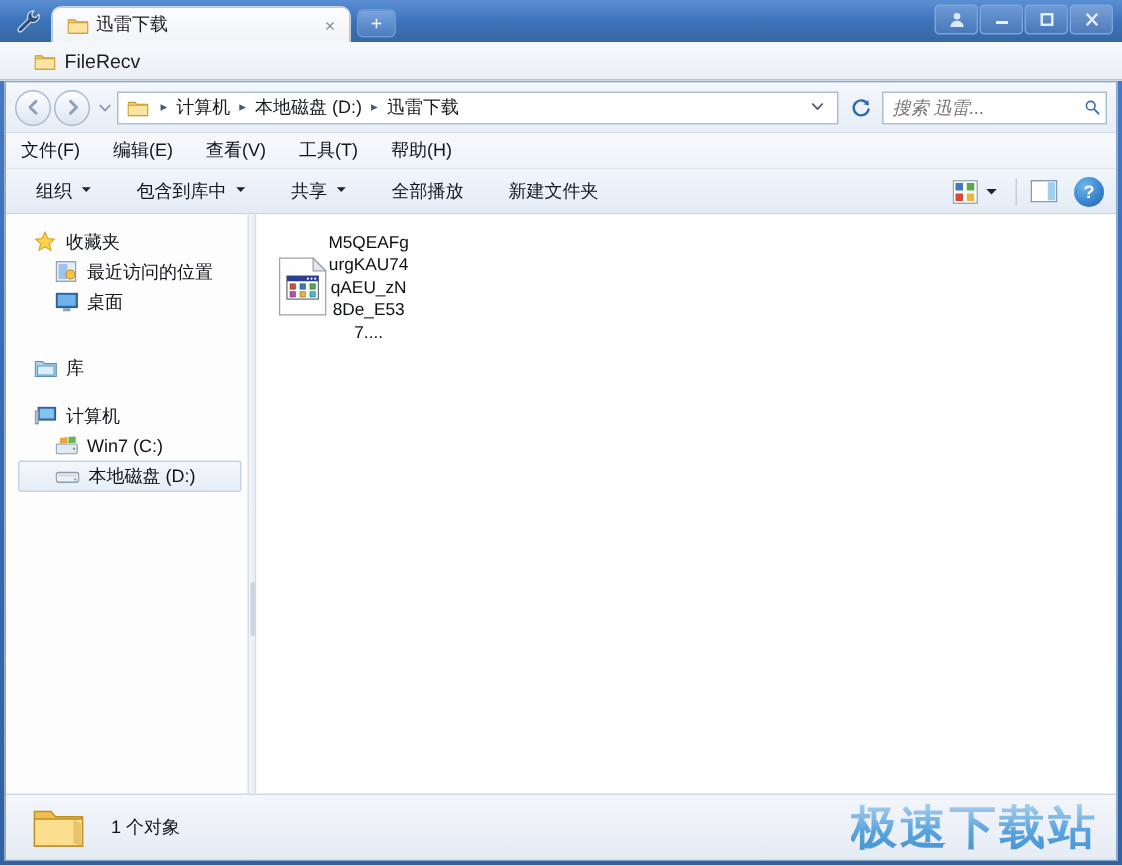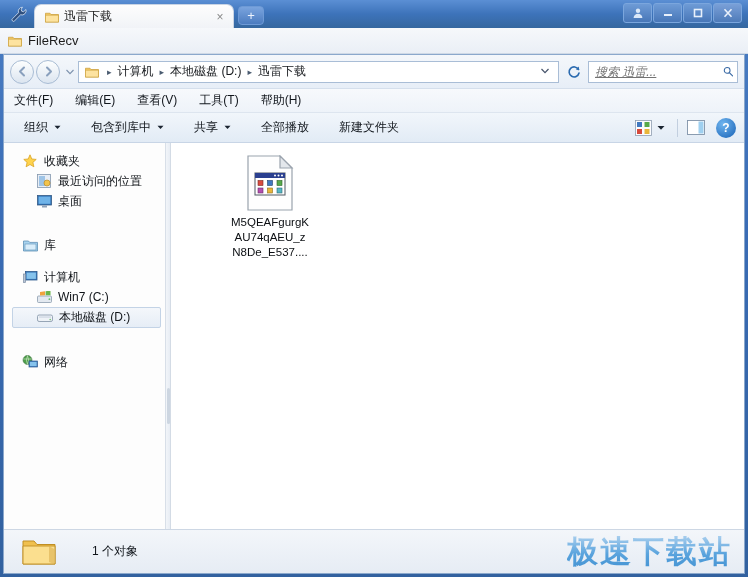--- a/index.html
+++ b/index.html
@@ -76,21 +76,21 @@
     display: flex; align-items: center; justify-content: center;
   }
   .winbtn.close { background: linear-gradient(180deg,#7aa0d8 0%,#4e7bb9 100%); }
 
   
   .subbar {
     height: 26px; width: 100%;
     background: linear-gradient(180deg,#f6f8fb 0%,#eaeff6 100%);
     border-bottom: 1px solid #cfd9e6;
     display: flex; align-items: center;
-    padding-left: 8px;
+    padding-left: 23px;
   }
   .subbar .folder { width: 14px; height: 12px; margin-right: 6px; }
   .subbar .lbl { font-size: 13px; color: #1c1c1c; }
 
   
   .window {
     position: absolute;
     left: 3px; top: 54px;
     width: 742px; height: 520px;
     background: #ffffff;
@@ -151,21 +151,21 @@
     background: #ffffff;
     border: 1px solid #a9bdd6;
     display: flex; align-items: center;
     padding: 0 4px;
     margin-left: 4px;
   }
   .searchbox input {
     flex: 1 1 auto; border: none; outline: none;
     font-size: 12px; font-style: italic; color: #737373;
     font-family: "Liberation Sans", sans-serif;
-    min-width: 0; background: transparent; text-decoration: underline;
+    min-width: 0; background: transparent;
   }
 
   
   .menubar {
     height: 24px;
     background: linear-gradient(180deg,#f7f9fc 0%,#eef3f9 100%);
     border-bottom: 1px solid #dde5ef;
     display: flex; align-items: center;
     padding-left: 10px;
   }
@@ -252,41 +252,39 @@
 
   .content {
     flex: 1 1 auto;
     background: #ffffff;
     padding: 12px 0 0 14px;
     position: relative;
     overflow: hidden;
   }
   .file-item {
     width: 88px;
-    display: flex; flex-direction: column; align-items: center;
+    display: flex; flex-direction: row; align-items: center;
     cursor: default;
-    margin-left: 41px;
   }
   .file-icon { width: 48px; height: 56px; margin-bottom: 4px; }
   .file-label {
     font-size: 11.5px; color: #0c0f13;
     text-align: center; line-height: 15px;
     width: 78px;
     word-break: break-all;
   }
 
   
   .statusbar {
     height: 44px; flex: 0 0 44px;
     background: linear-gradient(180deg,#f3f6fa 0%,#e6ecf4 100%);
     border-top: 1px solid #cdd7e4;
     display: flex; align-items: center;
     padding-left: 18px;
     position: relative;
-    gap: 18px;
   }
   .status-folder { width: 34px; height: 28px; margin-right: 18px; }
   .status-text { font-size: 12px; color: #11161c; }
   .watermark {
     position: absolute; right: 12px; top: 50%;
     transform: translateY(-50%);
     font-size: 31px; font-weight: bold;
     letter-spacing: 2px;
     background: linear-gradient(180deg,#bcd9f2 0%,#59a3dd 55%,#3f8fd0 100%);
     -webkit-background-clip: text;
@@ -550,31 +548,20 @@
               <rect x="2" y="4.4" width="12" height="1.3" fill="#cfd8e3"></rect>
               <circle cx="13.2" cy="7.6" r="0.8" fill="#6fc173"></circle>
             </svg>
           </span>
           <span>本地磁盘 (D:)</span>
         </div>
 
         <div class="sb-gap"></div>
         <div class="sb-gap"></div>
 
-        <div class="sb-item">
-          <span class="sb-icon">
-            <svg width="16" height="14" viewBox="0 0 16 14">
-              <circle cx="5.5" cy="5" r="4.4" fill="#4e9f4a" stroke="#36713a" stroke-width="0.7"></circle>
-              <path d="M1.3 4 h8.4 M5.5 0.7 Q7.8 5 5.5 9.4 M5.5 0.7 Q3.2 5 5.5 9.4" stroke="#d6eccf" stroke-width="0.6" fill="none"></path>
-              <rect x="7" y="6" width="8.5" height="6" fill="#3b78bb" stroke="#2f5a8c" stroke-width="0.7"></rect>
-              <rect x="7.9" y="6.9" width="6.7" height="4.2" fill="#86c3ec"></rect>
-            </svg>
-          </span>
-          <span>网络</span>
-        </div>
       </div>
 
       <div class="splitter">
         <div class="grip"></div>
       </div>
 
       <div class="content">
         <div class="file-item">
           <svg class="file-icon" viewBox="0 0 48 56">
             <path d="M2 1 h32 l12 12 v42 H2z" fill="#fefefe" stroke="#9aa3ad" stroke-width="1.2"></path>

